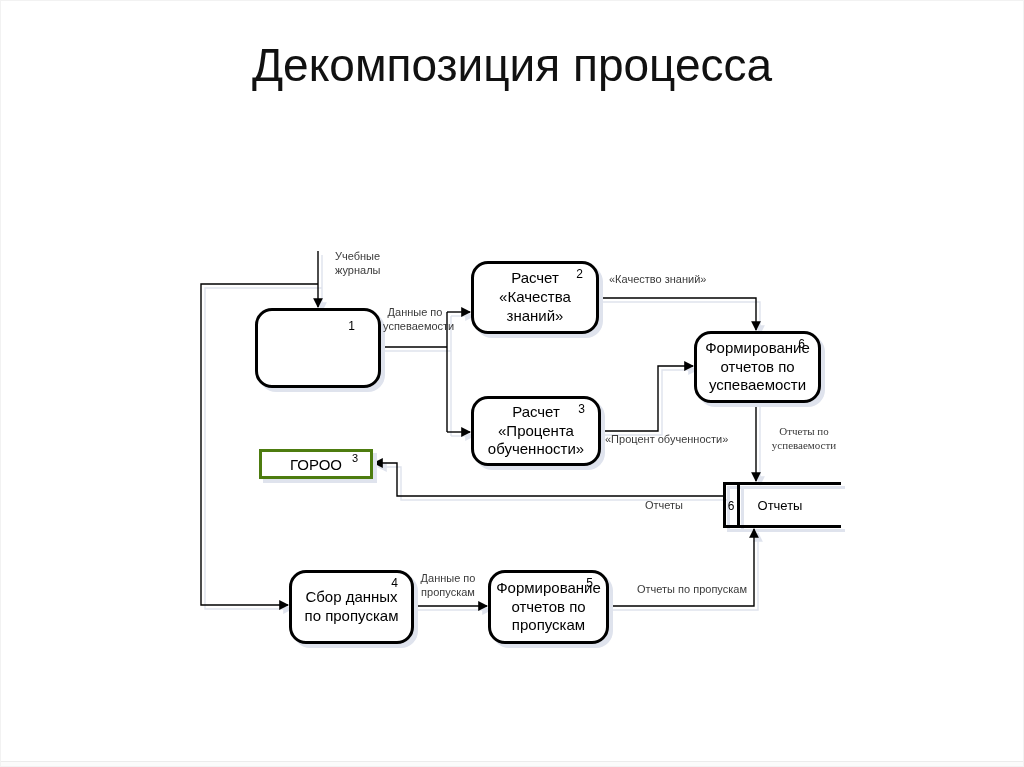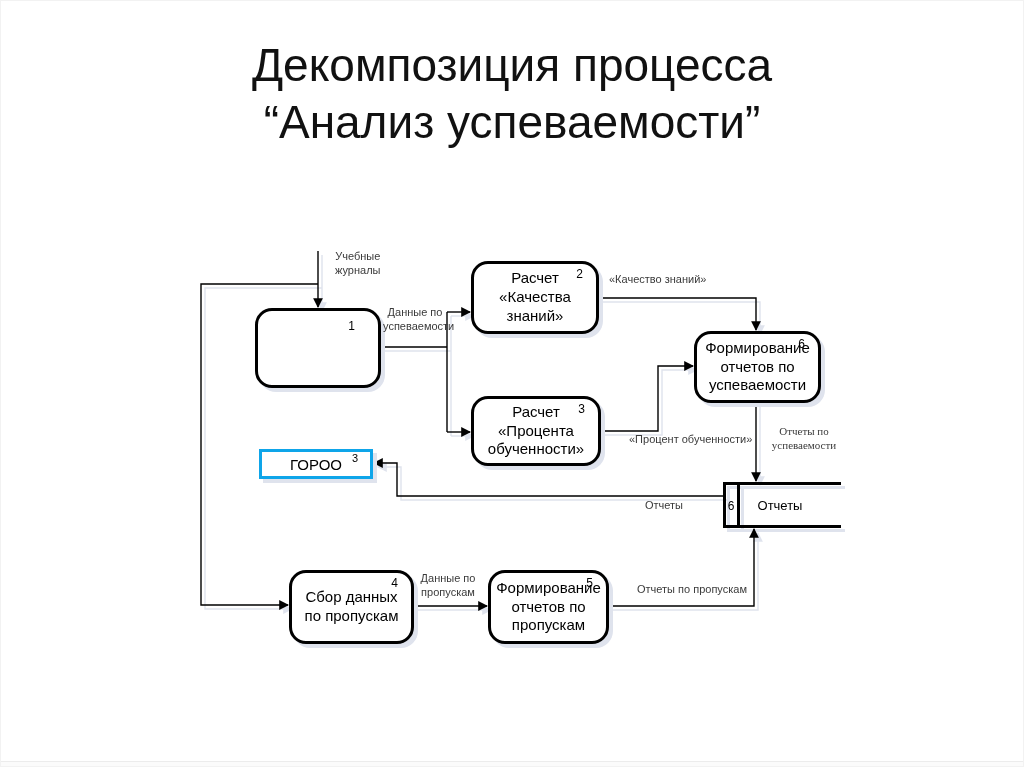--- a/index.html
+++ b/index.html
@@ -28,57 +28,55 @@
   .p1{left:254px;top:307px;width:126px;height:80px;}
   .p2{left:470px;top:260px;width:128px;height:73px;}
   .p3{left:470px;top:395px;width:130px;height:70px;}
   .p4{left:288px;top:569px;width:125px;height:74px;}
   .p5{left:487px;top:569px;width:121px;height:74px;}
   .p6{left:693px;top:330px;width:127px;height:72px;}
   .p1 .num{top:9px;right:23px;}
   
   #entity{
     position:absolute;left:258px;top:448px;width:114px;height:30px;z-index:2;
-    background:#fff;border:3px solid #0ea5e9;box-shadow:4px 4px 0 0 #dfe3ed;
+    background:#fff;border:3px solid #4d7c0f;box-shadow:4px 4px 0 0 #dfe3ed;
     display:flex;align-items:center;justify-content:center;
     font-size:15px;box-sizing:border-box;
   }
   #entity .num{position:absolute;top:1px;right:12px;font-size:11px;line-height:1;}
   
   .store-text{position:absolute;z-index:2;text-align:center;}
   #store-num{left:722px;top:498px;width:16px;font-size:12px;}
   #store-label{left:729px;top:497px;width:100px;font-size:13px;}
   
   .flow-label{
     position:absolute;z-index:3;font-size:11px;line-height:1.3;color:#3a3a3a;
     white-space:pre-line;
-    text-align:center;
   }
   .lbl-journals{left:334px;top:248px;}
   .lbl-perf-data{left:382px;top:304px;width:64px;text-align:center;}
   .lbl-quality{left:608px;top:271px;}
-  .lbl-percent{left:604px;top:431px;margin-left:24px;}
+  .lbl-percent{left:604px;top:431px;}
   .lbl-perf-reports{left:762px;top:423px;width:82px;text-align:center;font-family:Liberation Serif, serif;}
   .lbl-reports-flow{left:644px;top:497px;}
   .lbl-absence-data{left:416px;top:570px;width:62px;text-align:center;}
   .lbl-absence-reports{left:636px;top:581px;}
   
   #footer-line{
     position:absolute;left:0;right:0;bottom:0;height:4px;background:#fbfbfb;
     border-top:1px solid #ececec;z-index:0;
   }
 </style>
 </head>
 <body>
 
 <div id="slide">
 
   <div id="title">
     <div>Декомпозиция процесса</div>
-    <div>“Анализ успеваемости”</div>
   </div>
 
   <svg id="connectors" width="1024" height="767" viewBox="0 0 1024 767">
     <defs>
       <marker id="ah" viewBox="0 0 10 10" refX="9" refY="5" markerWidth="9" markerHeight="7" orient="auto">
         <path d="M0,0 L10,5 L0,10 z" fill="#000"></path>
       </marker>
       <marker id="ahs" viewBox="0 0 10 10" refX="9" refY="5" markerWidth="9" markerHeight="7" orient="auto">
         <path d="M0,0 L10,5 L0,10 z" fill="#dfe3ed"></path>
       </marker>

